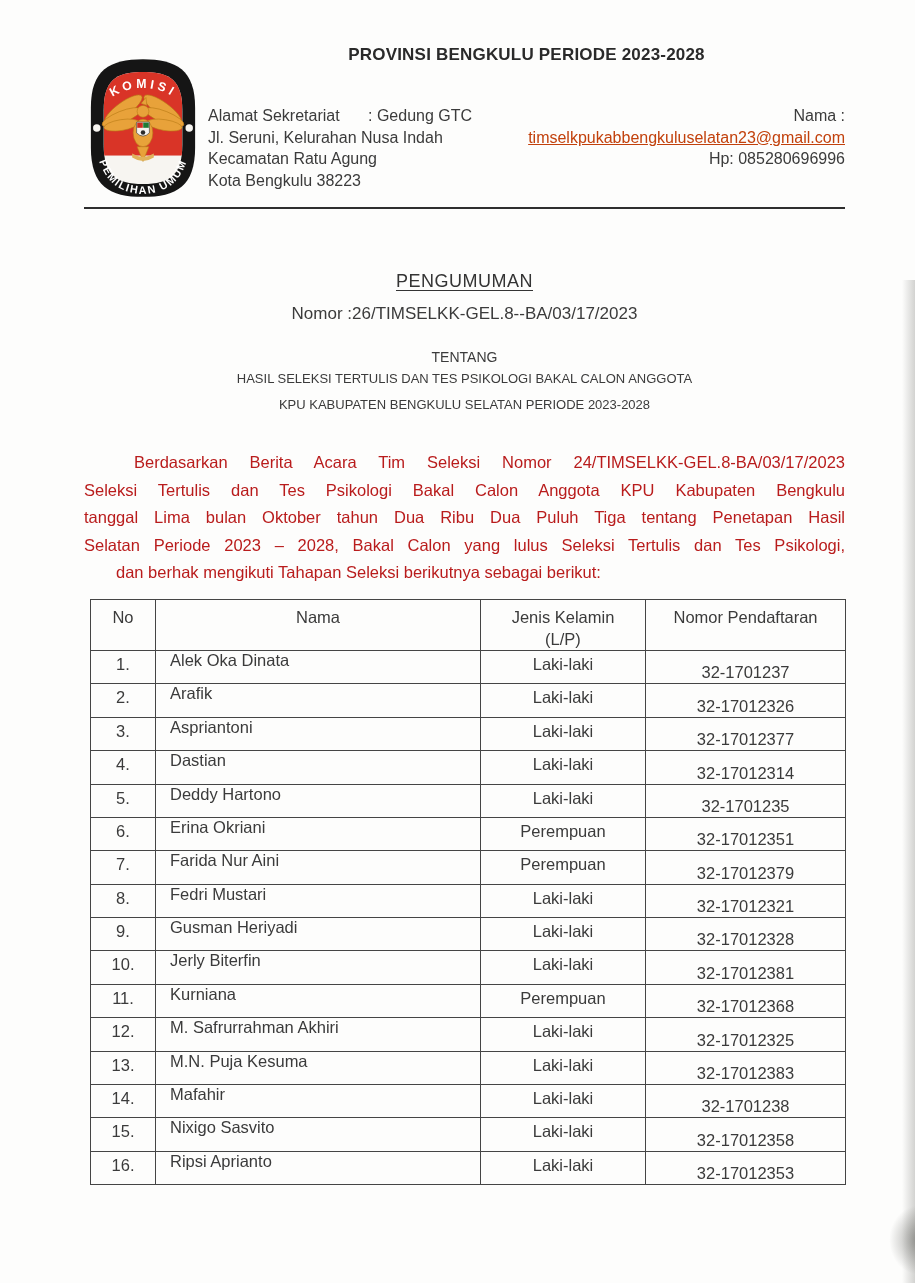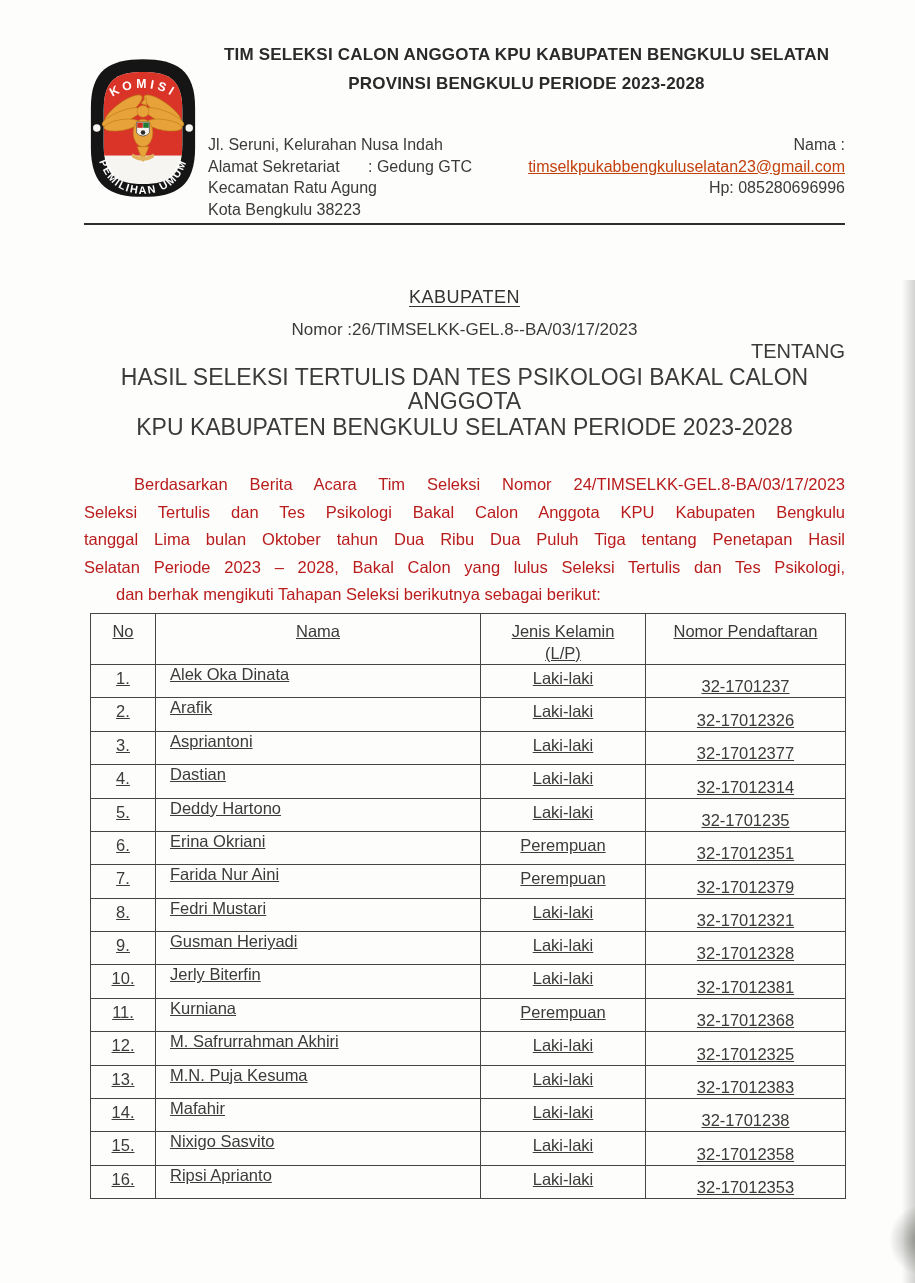--- a/index.html
+++ b/index.html
@@ -63,38 +63,37 @@
     margin-top: 62px;
     text-align: center;
     font-size: 18px;
     font-weight: 400;
     letter-spacing: 0.5px;
     text-decoration: underline;
     text-underline-offset: 3px;
     color: #343434;
   }
   .ann-number { margin-top: 12px; text-align: center; font-size: 17px; }
-  .ann-about  { text-align: right; font-size: 20px; }
-  .ann-subject { text-align: center; font-size: 23px; line-height: 24px; margin-top: 2px; }
+  .ann-about  { margin-top: 25px; text-align: center; font-size: 14px; }
+  .ann-subject { text-align: center; font-size: 13px; line-height: 24px; margin-top: 2px; }
 
   .body-par { margin-top: 32px; font-size: 16.5px; line-height: 27.6px; color: #b91c1c; }
   .par-line { text-align: justify; text-align-last: justify; }
   .par-line.indent { text-indent: 50px; }
   .par-line.last-line { text-align-last: left; margin-left: 32px; }
 
   
   .cand-table {
-    margin-top: 4px;
+    margin-top: 12px;
     margin-left: 6px;
     border-collapse: collapse;
     table-layout: fixed;
     width: 755px;
     font-size: 16.5px;
     color: #3b3b3b;
-    text-decoration: underline;
   }
   .cand-table col.c1 { width: 65px; }
   .cand-table col.c2 { width: 325px; }
   .cand-table col.c3 { width: 165px; }
   .cand-table col.c4 { width: 200px; }
   .cand-table th, .cand-table td { border: 1.5px solid #454545; }
   .cand-table thead th {
     height: 47px;
     font-weight: 400;
     text-align: center;
@@ -158,43 +157,42 @@
           <textPath href="#topArc" startOffset="50%" text-anchor="middle">KOMISI</textPath>
         </text>
         <text font-family="Liberation Sans, sans-serif" font-size="11" font-weight="bold" fill="#ffffff" letter-spacing="1.6">
           <textPath href="#botArc" startOffset="50%" text-anchor="middle">PEMILIHAN UMUM</textPath>
         </text>
       </svg>
     </div>
 
     <div class="head-right">
       <div class="head-title">
-        <div>TIM SELEKSI CALON ANGGOTA KPU KABUPATEN BENGKULU SELATAN</div>
         <div>PROVINSI BENGKULU PERIODE 2023-2028</div>
       </div>
       <div class="head-info">
         <div class="address">
+          <div><span class="addr-label">Alamat Sekretariat</span><span>: Gedung GTC</span></div>
           <div>Jl. Seruni, Kelurahan Nusa Indah</div>
-          <div><span class="addr-label">Alamat Sekretariat</span><span>: Gedung GTC</span></div>
           <div>Kecamatan Ratu Agung</div>
           <div>Kota Bengkulu 38223</div>
         </div>
         <div class="contact">
           <div>Nama :</div>
           <div><a class="email-link">timselkpukabbengkuluselatan23@gmail.com</a></div>
           <div>Hp: 085280696996</div>
         </div>
       </div>
     </div>
   </header>
 
   <hr class="rule">
 
   <main class="content">
-    <div class="ann-title">KABUPATEN</div>
+    <div class="ann-title">PENGUMUMAN</div>
     <div class="ann-number">Nomor :26/TIMSELKK-GEL.8--BA/03/17/2023</div>
     <div class="ann-about">TENTANG</div>
     <div class="ann-subject">HASIL SELEKSI TERTULIS DAN TES PSIKOLOGI BAKAL CALON ANGGOTA</div>
     <div class="ann-subject">KPU KABUPATEN BENGKULU SELATAN PERIODE 2023-2028</div>
 
     <div class="body-par">
   <div class="par-line indent">Berdasarkan Berita Acara Tim Seleksi Nomor 24/TIMSELKK-GEL.8-BA/03/17/2023</div>
 
   <div class="par-line">Seleksi Tertulis dan Tes Psikologi Bakal Calon Anggota KPU Kabupaten Bengkulu</div>
 

